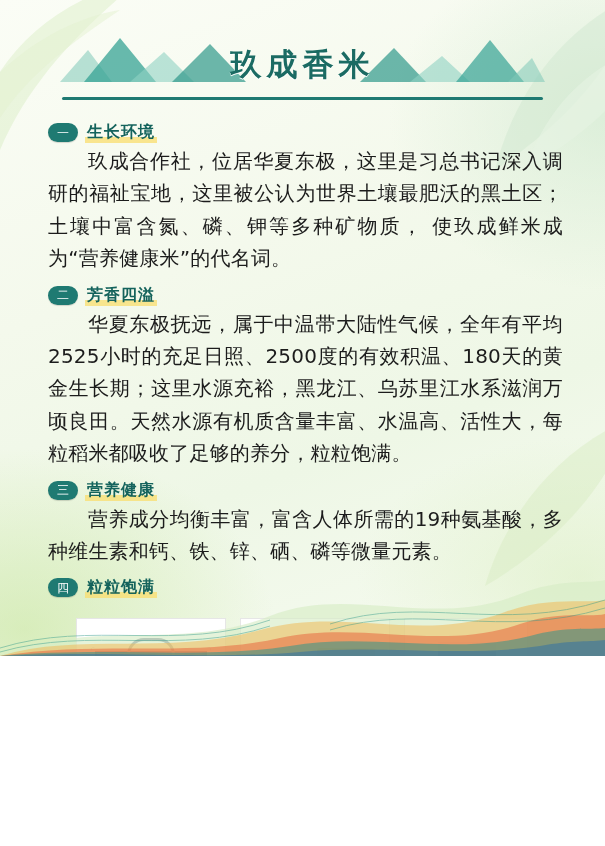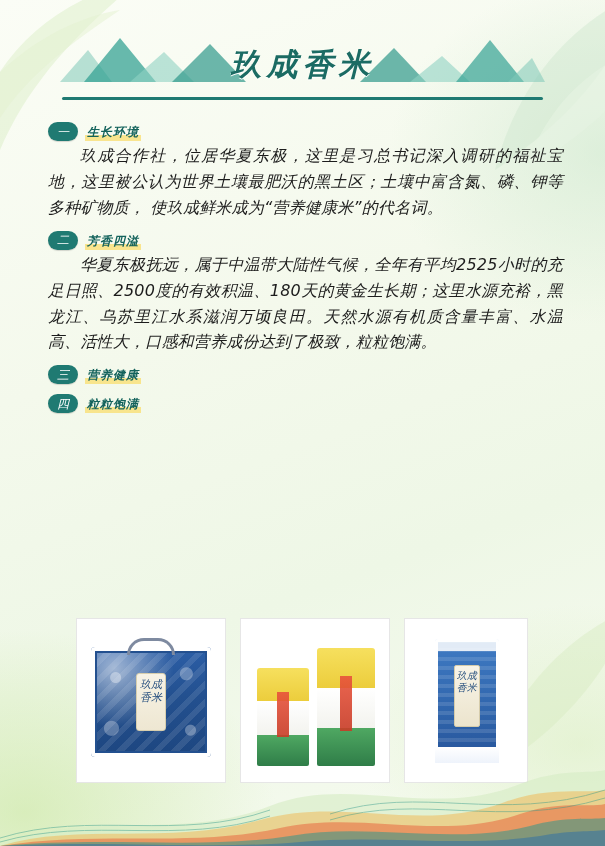--- a/index.html
+++ b/index.html
@@ -9,28 +9,27 @@
   body {
     width: 605px;
     height: 846px;
     font-family: "Liberation Sans", sans-serif;
     background: #ffffff;
     overflow: hidden;
   }
   .page {
     position: relative;
     width: 605px;
-    height: 846px;
+    height: 656px;
     overflow: hidden;
     background:
       radial-gradient(ellipse 360px 260px at 4% 96%, rgba(196,228,150,0.55) 0%, rgba(196,228,150,0) 70%),
       radial-gradient(ellipse 300px 240px at 100% 18%, rgba(205,232,206,0.6) 0%, rgba(205,232,206,0) 72%),
       radial-gradient(ellipse 320px 200px at 96% 88%, rgba(214,236,186,0.5) 0%, rgba(214,236,186,0) 70%),
       linear-gradient(160deg, #fbfdf6 0%, #f4f9ec 38%, #eef7e6 66%, #f7fbf1 100%);
-    font-style: italic;
   }
   
   .deco-leaf {
     position: absolute;
     pointer-events: none;
   }
   .deco-leaf.tl { top: -30px; left: -40px; }
   .deco-leaf.tr { top: -10px; right: -30px; }
   .deco-leaf.br { bottom: 60px; right: -20px; }
 
@@ -97,42 +96,42 @@
     color: #ffffff;
     font-size: 12px;
     font-family: "DejaVu Sans", sans-serif;
     line-height: 1;
     box-shadow: 0 1px 1px rgba(0,0,0,0.15);
   }
   .sec-title {
     position: relative;
     font-family: "DejaVu Serif", serif;
     font-weight: bold;
-    font-size: 12px;
+    font-size: 16px;
     color: #14635c;
     letter-spacing: 1px;
     padding: 0 2px 1px 2px;
   }
   .sec-title::after {
     content: "";
     position: absolute;
     left: 0;
     right: 0;
     bottom: -1px;
     height: 6px;
     background: rgba(250, 222, 110, 0.75);
     z-index: -1;
   }
   .sec-title-wrap {
     position: relative;
     z-index: 0;
   }
   .sec-body {
     font-family: "DejaVu Sans", sans-serif;
-    font-size: 16px;
+    font-size: 20px;
     line-height: 1.62;
     color: #1c1c1c;
     text-indent: 2em;
     text-align: justify;
     margin: 2px 0 0 0;
     letter-spacing: 0.2px;
   }
 
   
   .products {
@@ -358,30 +357,31 @@
       <p class="sec-body">玖成合作社，位居华夏东极，这里是习总书记深入调研的福祉宝地，这里被公认为世界土壤最肥沃的黑土区；土壤中富含氮、磷、钾等多种矿物质， 使玖成鲜米成为“营养健康米”的代名词。</p>
     </div>
 
     <div class="section">
       <div class="sec-head">
         <span class="num-badge">二</span>
         <span class="sec-title-wrap">
           <span class="sec-title">芳香四溢</span>
         </span>
       </div>
-      <p class="sec-body">华夏东极抚远，属于中温带大陆性气候，全年有平均2525小时的充足日照、2500度的有效积温、180天的黄金生长期；这里水源充裕，黑龙江、乌苏里江水系滋润万顷良田。天然水源有机质含量丰富、水温高、活性大，口感和营养成份达到了极致，粒粒饱满。</p>
+      <p class="sec-body">华夏东极抚远，属于中温带大陆性气候，全年有平均2525小时的充足日照、2500度的有效积温、180天的黄金生长期；这里水源充裕，黑龙江、乌苏里江水系滋润万顷良田。天然水源有机质含量丰富、水温高、活性大，每粒稻米都吸收了足够的养分，粒粒饱满。</p>
     </div>
 
     <div class="section">
       <div class="sec-head">
         <span class="num-badge">三</span>
         <span class="sec-title-wrap">
           <span class="sec-title">营养健康</span>
         </span>
       </div>
+      <p class="sec-body">营养成分均衡丰富，富含人体所需的19种氨基酸，多种维生素和钙、铁、锌、硒、磷等微量元素。</p>
     </div>
 
     <div class="section">
       <div class="sec-head">
         <span class="num-badge">四</span>
         <span class="sec-title-wrap">
           <span class="sec-title">粒粒饱满</span>
         </span>
       </div>
     </div>

